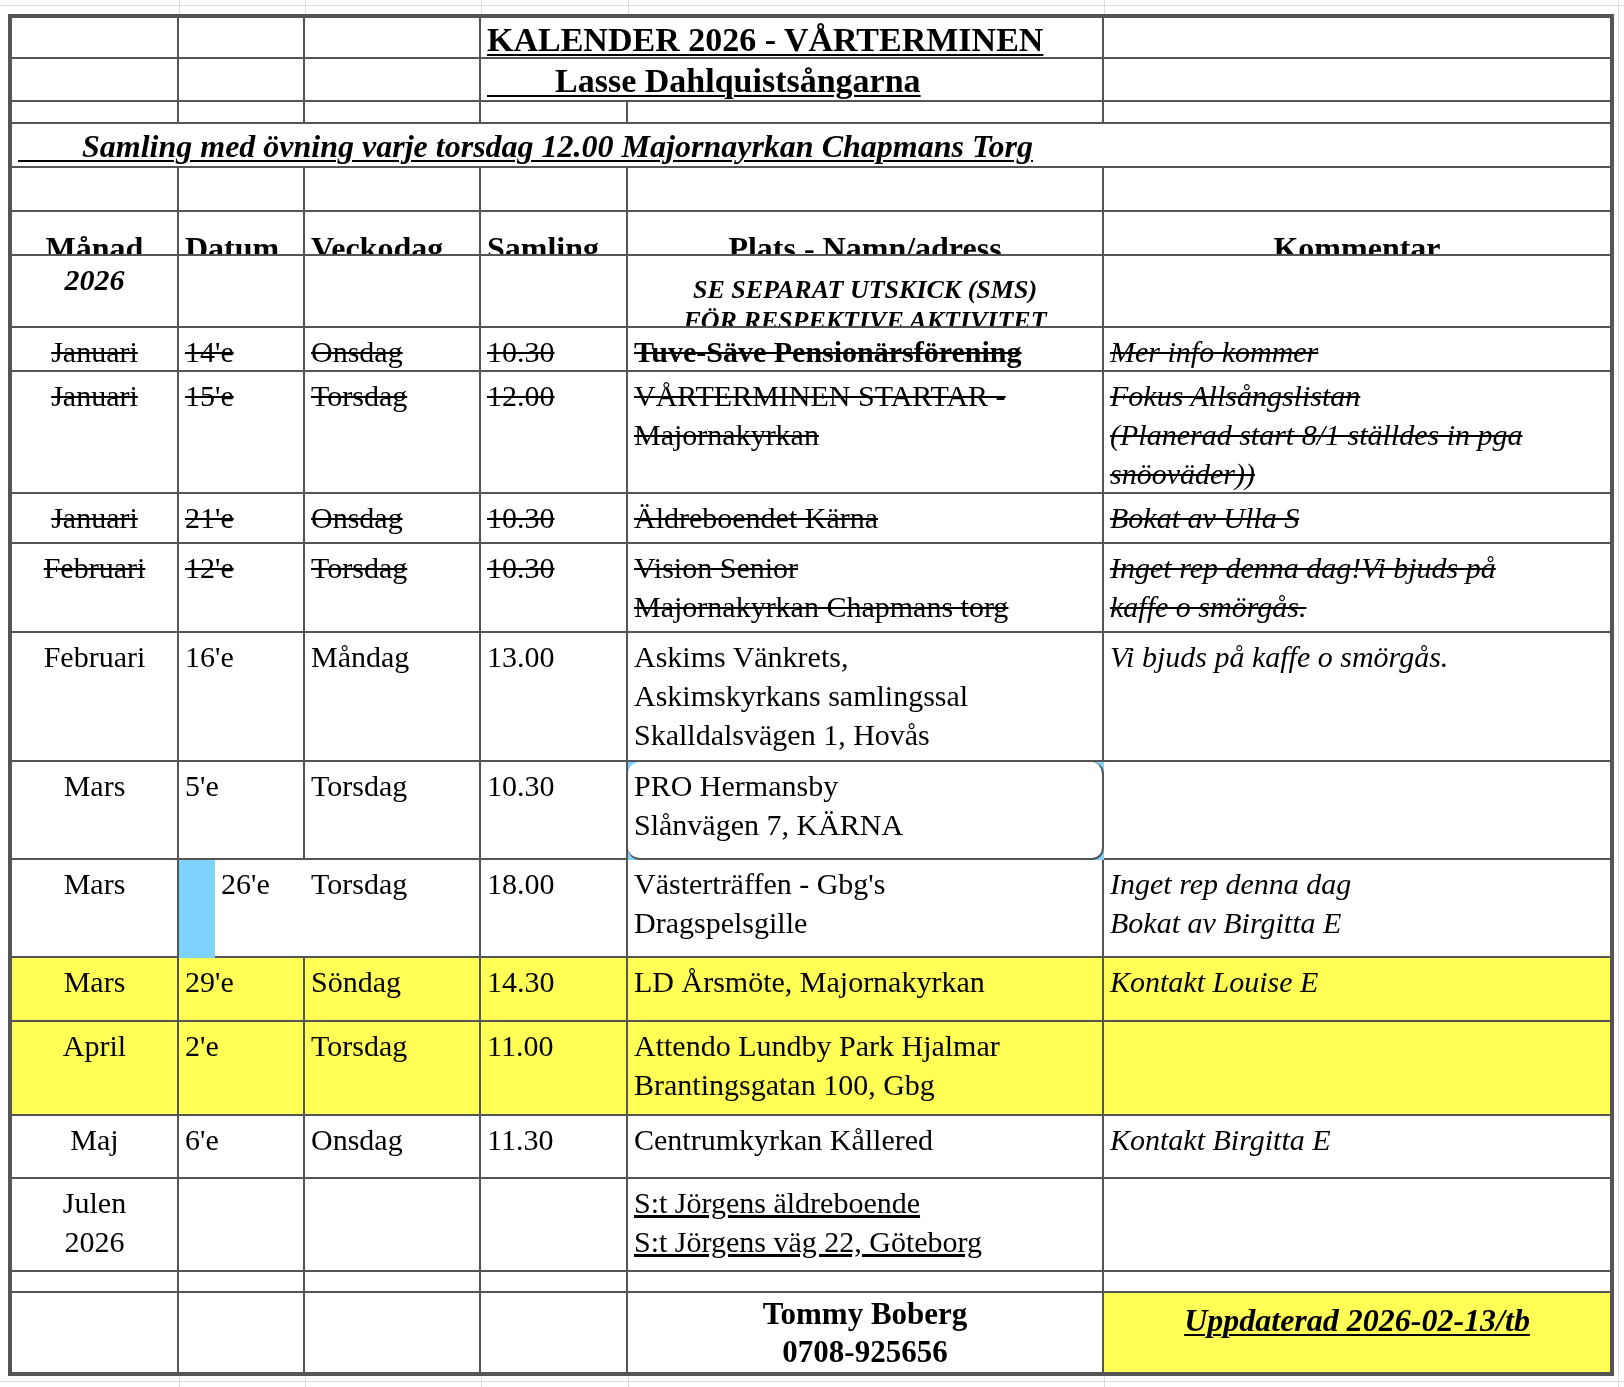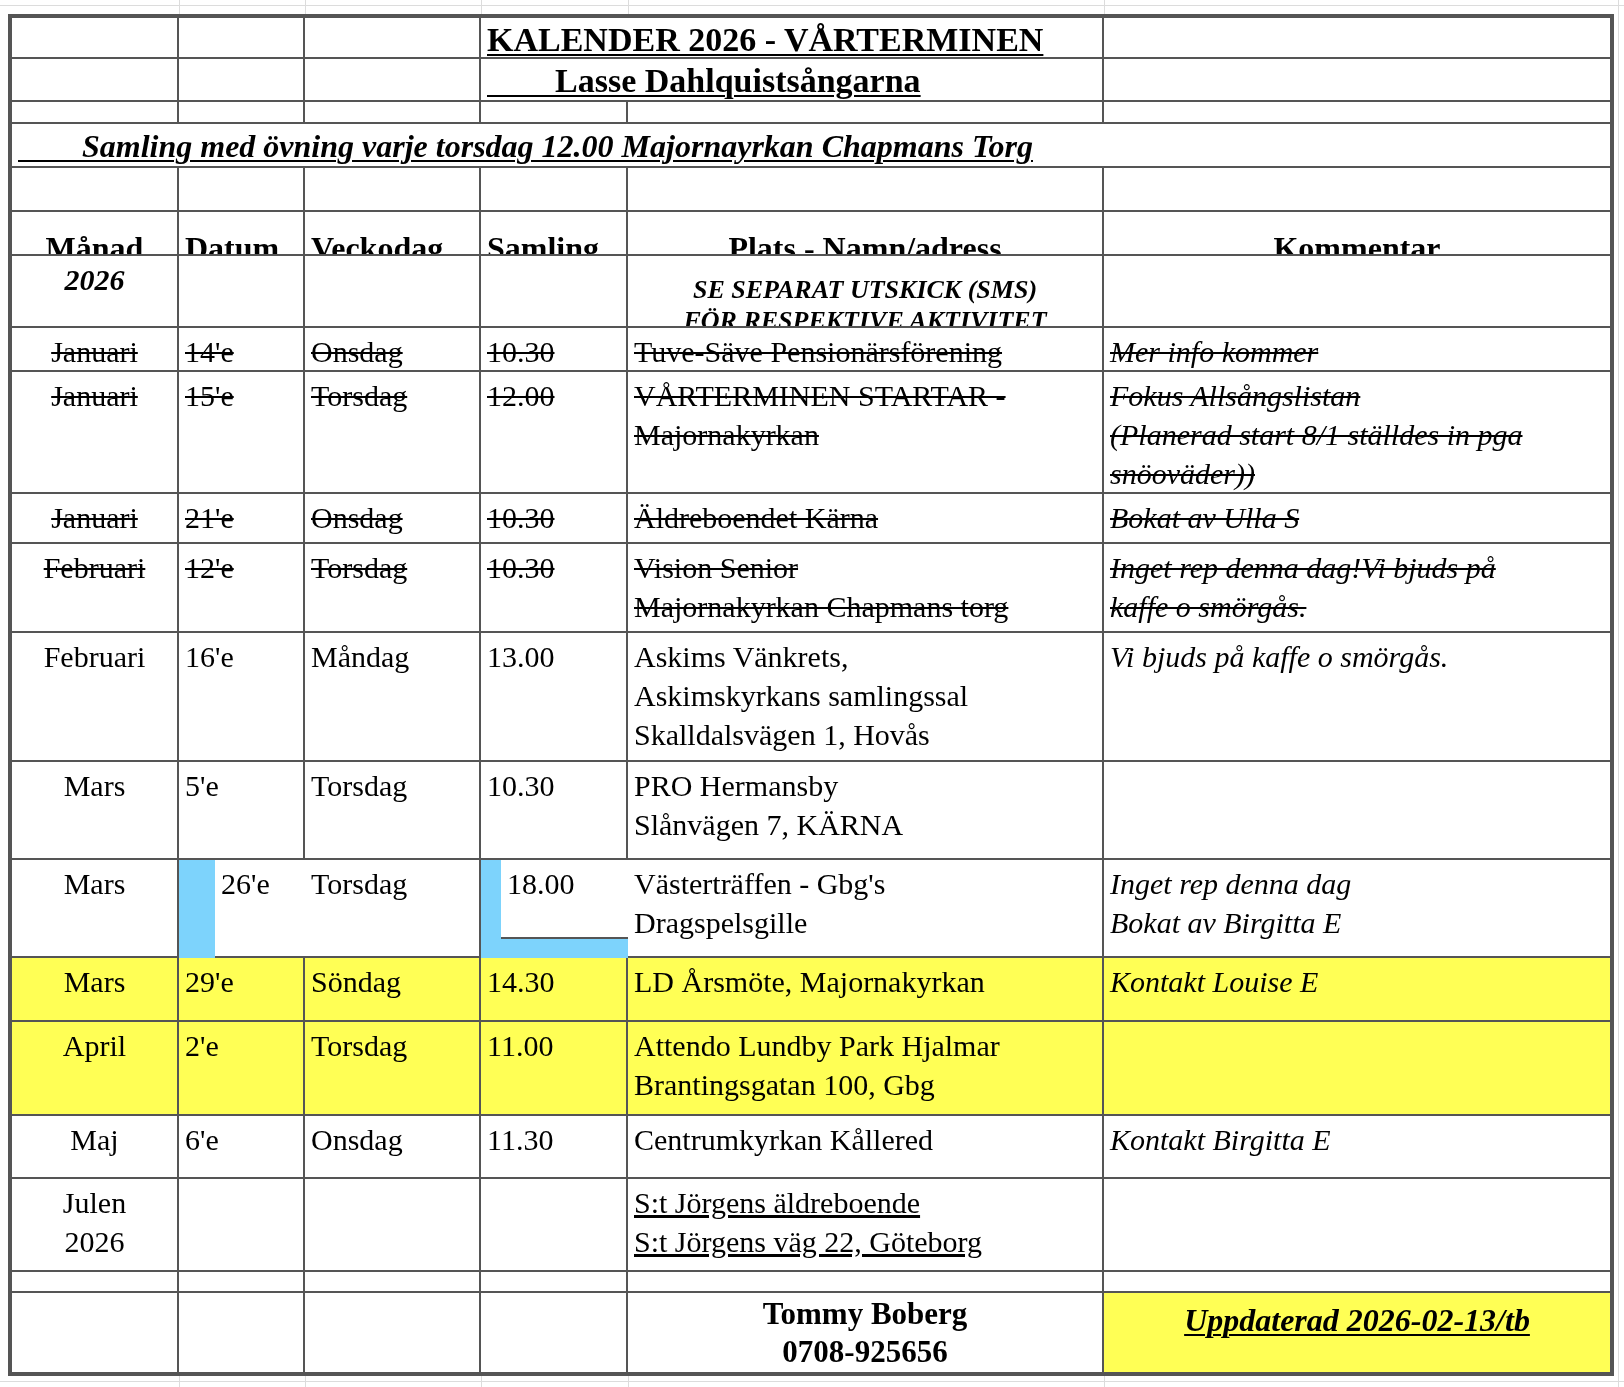--- a/index.html
+++ b/index.html
@@ -74,21 +74,21 @@
     <div class="cell " style="left: 167px; top: 238px; width: 126px; height: 72px;"></div>
     <div class="cell " style="left: 293px; top: 238px; width: 176px; height: 72px;"></div>
     <div class="cell " style="left: 469px; top: 238px; width: 147px; height: 72px;"></div>
     <div class="cell sms c" style="left: 616px; top: 238px; width: 476px; height: 72px;"><span class="">SE SEPARAT UTSKICK (SMS)
 FÖR RESPEKTIVE AKTIVITET</span></div>
     <div class="cell lastcol" style="left: 1092px; top: 238px; width: 506px; height: 72px;"></div>
     <div class="cell  c" style="left: 0px; top: 310px; width: 167px; height: 44px;"><span class="s">Januari</span></div>
     <div class="cell " style="left: 167px; top: 310px; width: 126px; height: 44px;"><span class="s">14'e</span></div>
     <div class="cell " style="left: 293px; top: 310px; width: 176px; height: 44px;"><span class="s">Onsdag</span></div>
     <div class="cell " style="left: 469px; top: 310px; width: 147px; height: 44px;"><span class="s">10.30</span></div>
-    <div class="cell " style="left: 616px; top: 310px; width: 476px; height: 44px;"><span class="s">Tuve-Säve Pensionärsförening</span></div>
+    <div class="cell " style="left: 616px; top: 310px; width: 476px; height: 44px; font-weight: bold;"><span class="s">Tuve-Säve Pensionärsförening</span></div>
     <div class="cell i lastcol" style="left: 1092px; top: 310px; width: 506px; height: 44px;"><span class="s">Mer info kommer</span></div>
     <div class="cell  c" style="left: 0px; top: 354px; width: 167px; height: 122px;"><span class="s">Januari</span></div>
     <div class="cell " style="left: 167px; top: 354px; width: 126px; height: 122px;"><span class="s">15'e</span></div>
     <div class="cell " style="left: 293px; top: 354px; width: 176px; height: 122px;"><span class="s">Torsdag</span></div>
     <div class="cell " style="left: 469px; top: 354px; width: 147px; height: 122px;"><span class="s">12.00</span></div>
     <div class="cell " style="left: 616px; top: 354px; width: 476px; height: 122px;"><span class="s">VÅRTERMINEN STARTAR -
 Majornakyrkan</span></div>
     <div class="cell i lastcol" style="left: 1092px; top: 354px; width: 506px; height: 122px;"><span class="s">Fokus Allsångslistan
 (Planerad start 8/1 ställdes in pga
 snöoväder))</span></div>
@@ -111,27 +111,27 @@
     <div class="cell " style="left: 293px; top: 615px; width: 176px; height: 129px;"><span class="">Måndag</span></div>
     <div class="cell " style="left: 469px; top: 615px; width: 147px; height: 129px;"><span class="">13.00</span></div>
     <div class="cell " style="left: 616px; top: 615px; width: 476px; height: 129px;"><span class="">Askims Vänkrets,
 Askimskyrkans samlingssal
 Skalldalsvägen 1, Hovås</span></div>
     <div class="cell i lastcol" style="left: 1092px; top: 615px; width: 506px; height: 129px;"><span class="">Vi bjuds på kaffe o smörgås.</span></div>
     <div class="cell  c" style="left: 0px; top: 744px; width: 167px; height: 98px;"><span class="">Mars</span></div>
     <div class="cell " style="left: 167px; top: 744px; width: 126px; height: 98px;"><span class="">5'e</span></div>
     <div class="cell " style="left: 293px; top: 744px; width: 176px; height: 98px;"><span class="">Torsdag</span></div>
     <div class="cell " style="left: 469px; top: 744px; width: 147px; height: 98px;"><span class="">10.30</span></div>
-    <div class="cell " style="left: 616px; top: 744px; width: 476px; height: 98px;"><span class="">PRO Hermansby
+    <div class="cell " style="left: 616px; top: 744px; width: 476px; height: 98px; border-radius: 12px;"><span class="">PRO Hermansby
 Slånvägen 7, KÄRNA</span></div>
     <div class="cell i lastcol" style="left: 1092px; top: 744px; width: 506px; height: 98px;"><span class=""></span></div>
     <div class="cell  c" style="left: 0px; top: 842px; width: 167px; height: 98px;"><span class="">Mars</span></div>
     <div class="cell " style="left: 167px; top: 842px; width: 126px; height: 98px; margin-left: 36px;"><span class="">26'e</span></div>
     <div class="cell " style="left: 293px; top: 842px; width: 176px; height: 98px;"><span class="">Torsdag</span></div>
-    <div class="cell " style="left: 469px; top: 842px; width: 147px; height: 79px; margin-left: 20px;"><span class="">18.00</span></div>
+    <div class="cell " style="left: 469px; top: 842px; width: 147px; height: 98px;"><span class="">18.00</span></div>
     <div class="cell " style="left: 616px; top: 842px; width: 476px; height: 98px;"><span class="">Västerträffen - Gbg's
 Dragspelsgille</span></div>
     <div class="cell i lastcol" style="left: 1092px; top: 842px; width: 506px; height: 98px;"><span class="">Inget rep denna dag
 Bokat av Birgitta E</span></div>
     <div class="cell  yellow c" style="left: 0px; top: 940px; width: 167px; height: 64px;"><span class="">Mars</span></div>
     <div class="cell  yellow" style="left: 167px; top: 940px; width: 126px; height: 64px;"><span class="">29'e</span></div>
     <div class="cell  yellow" style="left: 293px; top: 940px; width: 176px; height: 64px;"><span class="">Söndag</span></div>
     <div class="cell  yellow" style="left: 469px; top: 940px; width: 147px; height: 64px;"><span class="">14.30</span></div>
     <div class="cell  yellow" style="left: 616px; top: 940px; width: 476px; height: 64px;"><span class="">LD Årsmöte, Majornakyrkan</span></div>
     <div class="cell yellow i lastcol" style="left: 1092px; top: 940px; width: 506px; height: 64px;"><span class="">Kontakt Louise E</span></div>

